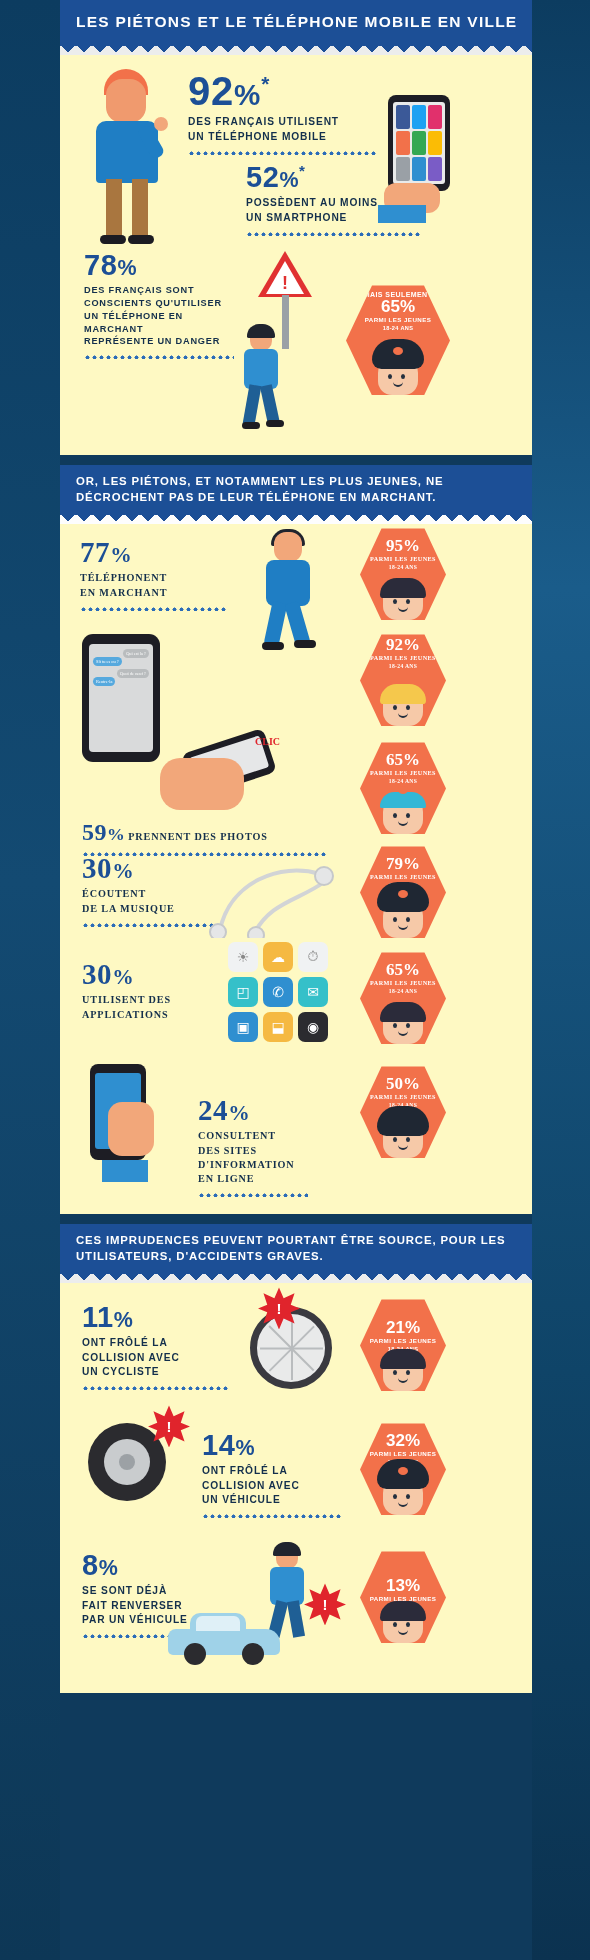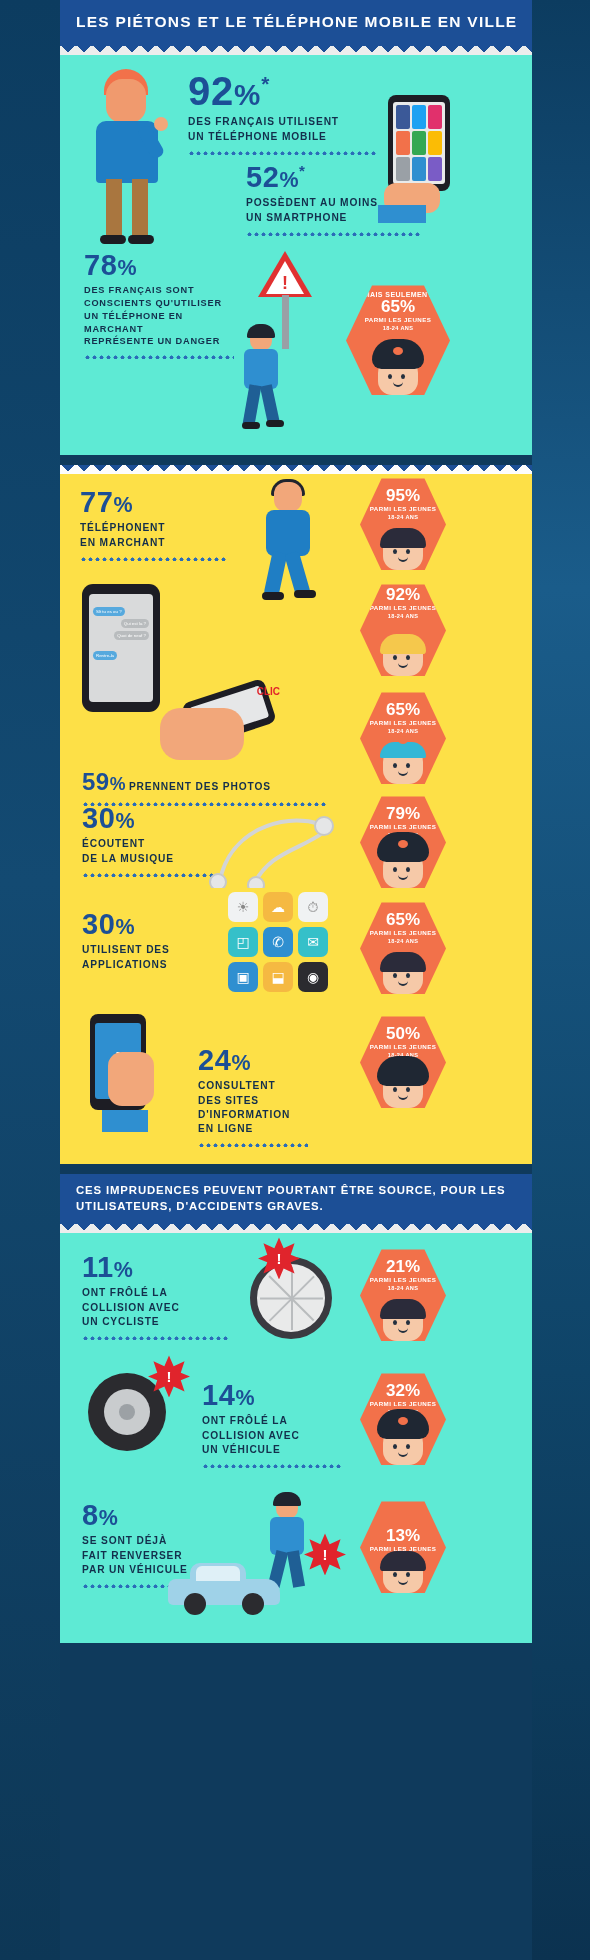--- a/index.html
+++ b/index.html
@@ -18,22 +18,22 @@
 
   .page { position:absolute; left:60px; top:0; width:472px; height:1960px; }
 
   
   .hdr { background:#1c4f96; color:#fff; padding:12px 14px 14px 16px;
          font-weight:bold; font-size:15.5px; letter-spacing:.08em; line-height:1.32;
          text-transform:uppercase; }
   .hdr.small { font-size:11.4px; letter-spacing:.075em; padding:9px 14px 10px 16px; line-height:1.36; }
 
   
-  .panel { background:#5eead4; position:relative; }
-  .panel.white { background:#fde047; }
+  .panel { background:#fef9c3; position:relative; }
+  .panel.white { background:#fef9c3;font-family:Liberation Serif, serif; }
   .zigzag-top {
     height:9px; width:100%;
     background:
       linear-gradient(135deg,#1c4f96 25%, transparent 25%) -8px 0/16px 9px,
       linear-gradient(225deg,#1c4f96 25%, transparent 25%) -8px 0/16px 9px;
     background-color:transparent;
   }
   .zigzag-wrap { background:#eceded; }
   .zigzag-wrap.white { background:#fdfdfd; }
 
@@ -267,20 +267,21 @@
             <div class="eye r"></div>
             <div class="mouth"></div>
         </div>
       </div>
 
     </div>
   </div>
 
   <div class="gap"></div>
 
+  <div class="hdr small">OR, LES PIÉTONS, ET NOTAMMENT LES PLUS JEUNES, NE DÉCROCHENT PAS DE LEUR TÉLÉPHONE EN MARCHANT.</div>
 
   <div class="zigzag-wrap white">
     <div class="zigzag-top"></div>
     <div class="panel white" style="position:relative; height:690px;">
 
       <div style="position:absolute; left:20px; top:14px; width:150px;">
         <div class="pct lg"><span>77</span><span class="sym">%</span></div>
         <div class="cap" style="white-space:pre-line;">TÉLÉPHONENT
 EN MARCHANT</div>
         <div class="dots" style="width:148px;"></div>
@@ -461,21 +462,21 @@
         <div class="dots" style="width:146px;"></div>
       </div>
       <div style="position:absolute; left:190px; top:24px;" class="bike">
         <div class="spk" style="transform:rotate(0deg);"></div>
         <div class="spk" style="transform:rotate(45deg);"></div>
         <div class="spk" style="transform:rotate(90deg);"></div>
         <div class="spk" style="transform:rotate(135deg);"></div>
       </div>
       <div class="burst-shape" style="position:absolute; left:198px; top:4px;">!</div>
       <div class="hex small" style="position:absolute; left:300px; top:16px;">
-        <div class="h-pct" style="padding-top:9px;">21%</div>
+        <div class="h-pct" style="padding-top:9px;margin-top:11px;">21%</div>
         <div class="h-sub">PARMI LES JEUNES</div>
         <div class="h-age">18-24 ANS</div>
         <div class="face">
           <div class="head"></div>
             <div class="hair"></div>
           <div class="eye l"></div>
             <div class="eye r"></div>
             <div class="mouth"></div>
         </div>
       </div>

